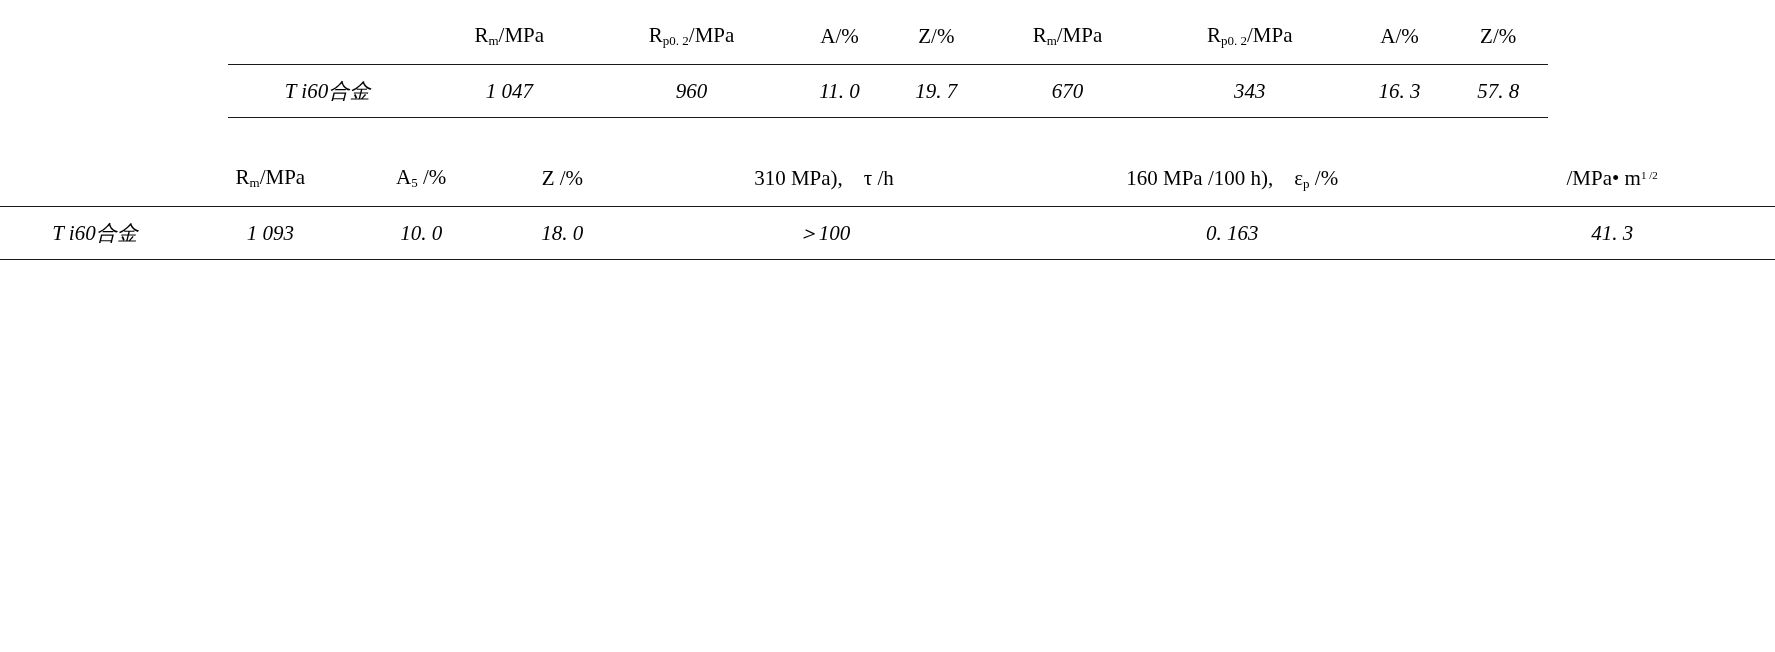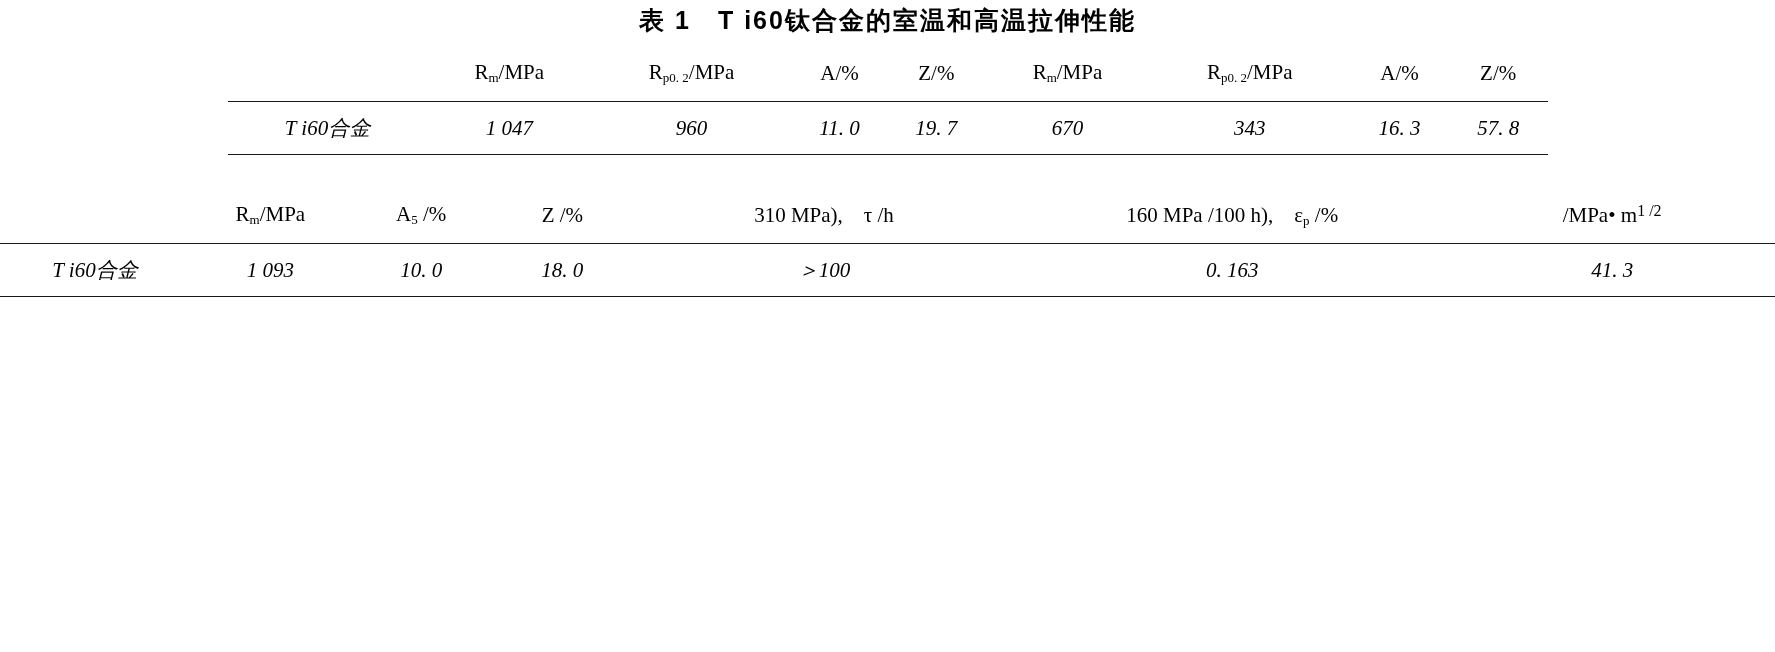--- a/index.html
+++ b/index.html
@@ -67,42 +67,41 @@
   .rule-thin   { border-bottom: 1.1px solid #1a1a1a; }
 
   .row-h1 td { height: 48px; }
   .row-h2 td { height: 56px; }
   .row-d  td { height: 52px; }
 
   .lbl { text-align: center; }
   .t1 .lbl { width: 200px; }
 
   sub { font-size: 13px; vertical-align: -3px; }
-  sup { font-size: 16px; vertical-align: 6px; }
+  sup { font-size: 11px; vertical-align: 6px; }
 
   .grp { font-size: 22px; }
   .nowrap { white-space: nowrap; }
 
   
   .t2 .c-lbl  { width: 175px; }
   .t2 .c-a    { width: 148px; }
   .t2 .c-b    { width: 130px; }
   .t2 .c-c    { width: 130px; }
   .t2 .c-d    { width: 352px; }
   .t2 .c-e    { width: 400px; }
   .t2 .c-f    { width: 300px; }
   .gap { height: 24px; }
 </style>
 </head>
 <body>
 
 <div class="page">
 
   <div class="block">
-    <div class="cn-title">表 1　T i60钛合金的室温和高温拉伸性能</div>
 
     <table class="tbl t1">
       <tbody>
       <tr class="row-h2 rule-thin">
         <td class="lbl"></td>
         <td class="nowrap"><span>R</span><sub>m</sub><span>/MPa</span></td>
         <td class="nowrap"><span>R</span><sub>p0. 2</sub><span>/MPa</span></td>
         <td class="nowrap"><span>A</span><span>/%</span></td>
         <td class="nowrap"><span>Z</span><span>/%</span></td>
         <td class="nowrap"><span>R</span><sub>m</sub><span>/MPa</span></td>

